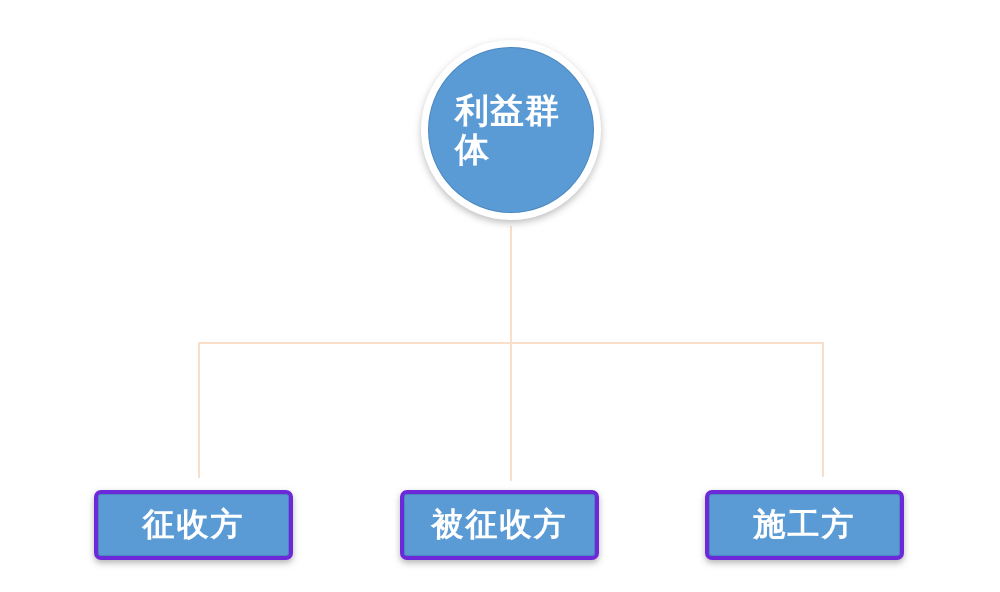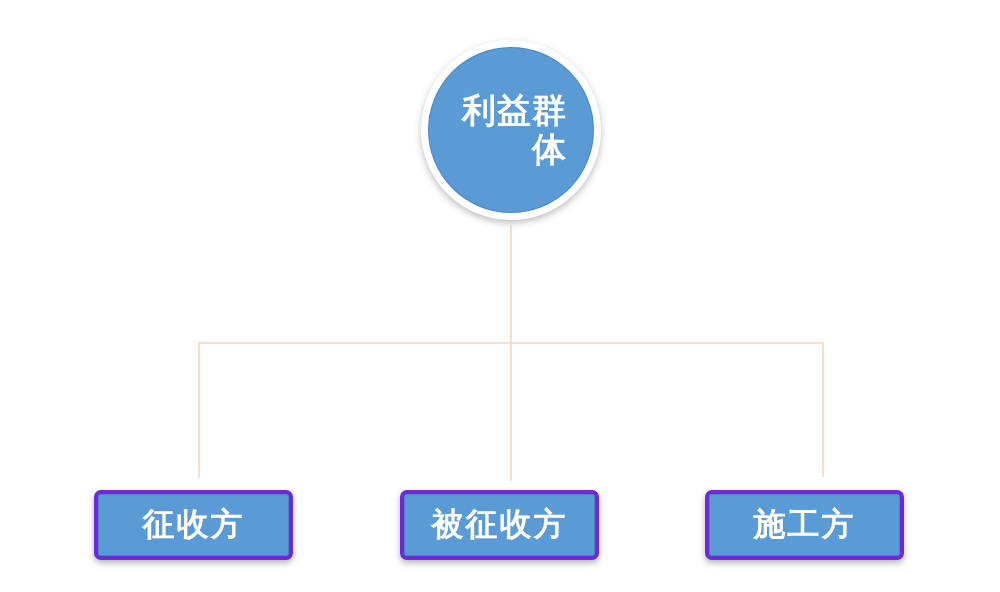--- a/index.html
+++ b/index.html
@@ -34,21 +34,21 @@
     border: 7px solid #ffffff;
     border-radius: 50%;
     box-shadow: 0 3px 7px rgba(110,110,110,0.45),
                 inset 0 0 0 1px rgba(62,118,171,0.55);
     display: flex;
     align-items: center;
     justify-content: center;
   }
   .root-node .label {
     width: 112px;
-    text-align: right;
+    text-align: left;
     color: #ffffff;
     font-size: 34px;
     font-weight: bold;
     line-height: 39px;
     letter-spacing: 1px;
     word-break: break-all;
   }
 
   
   .leaf-node {

